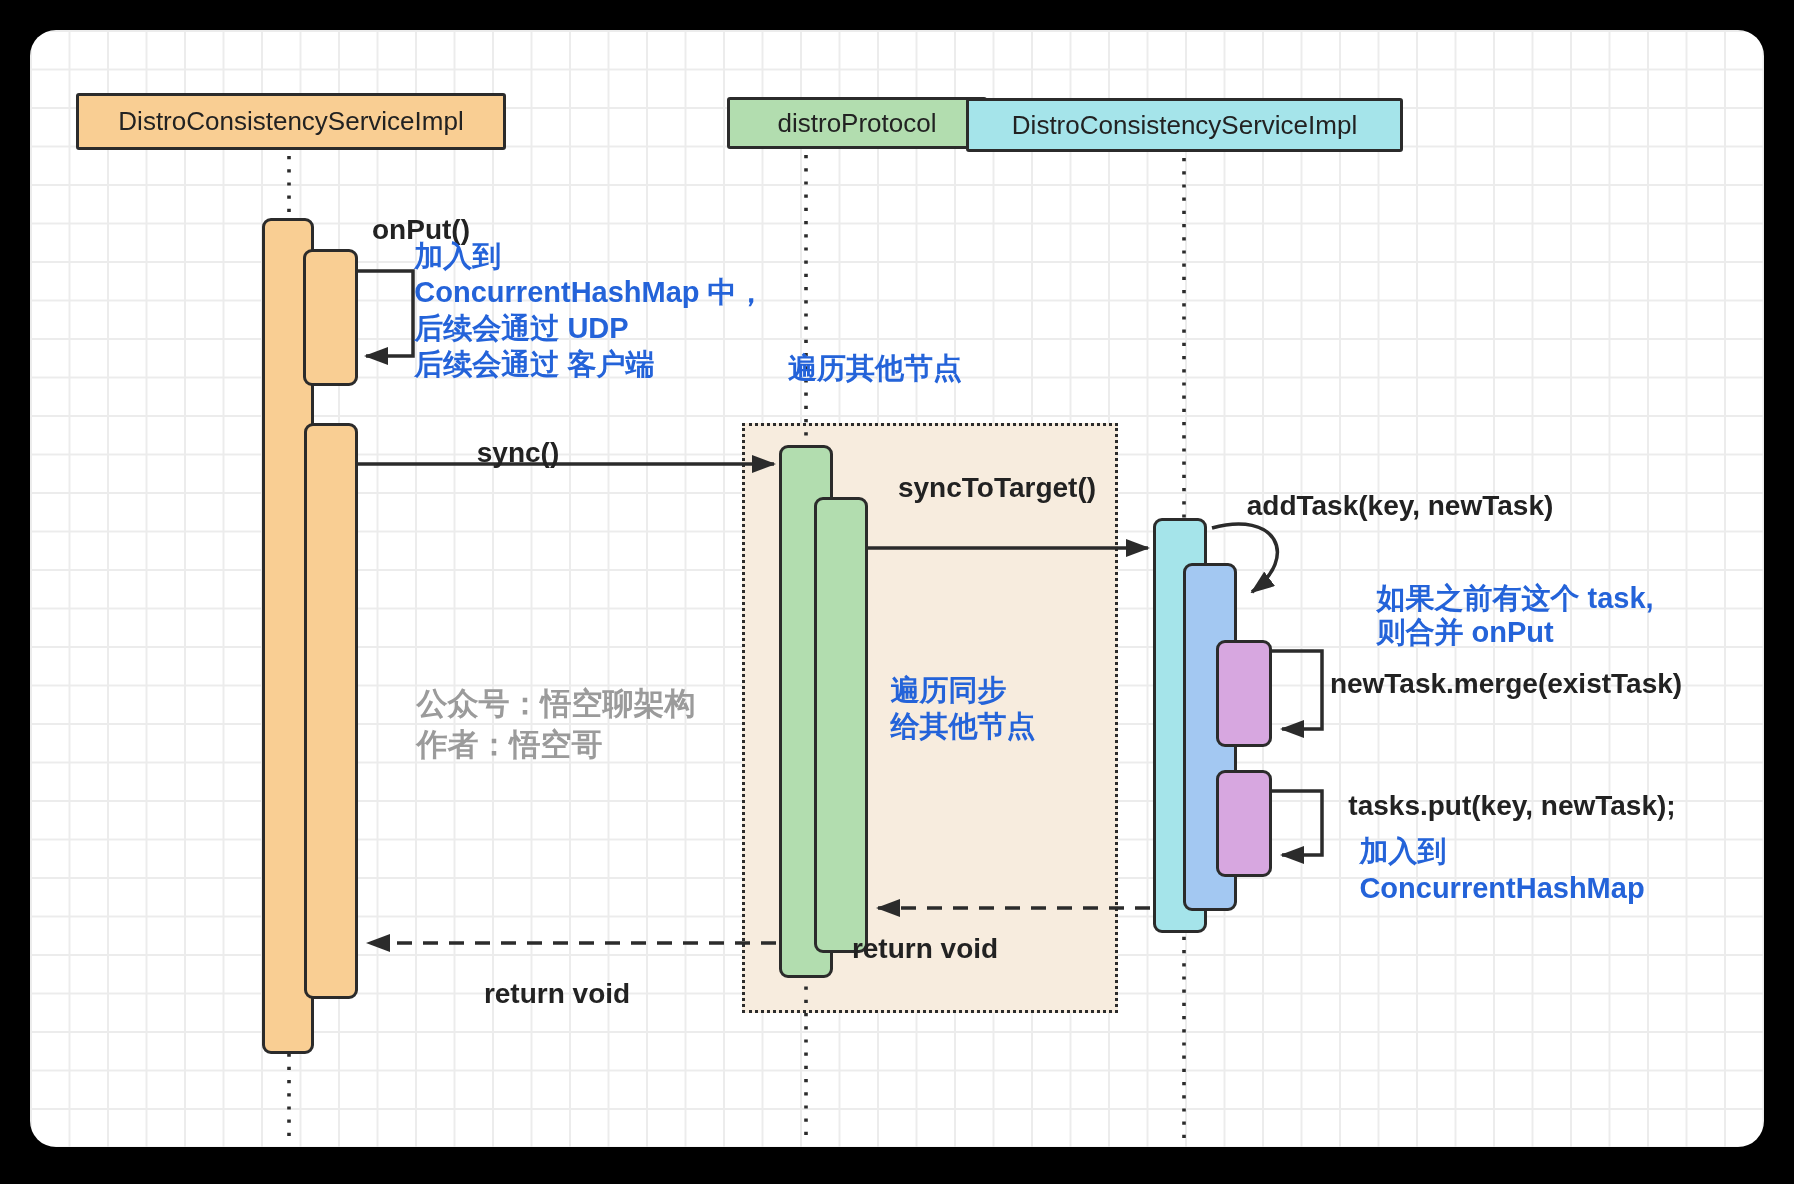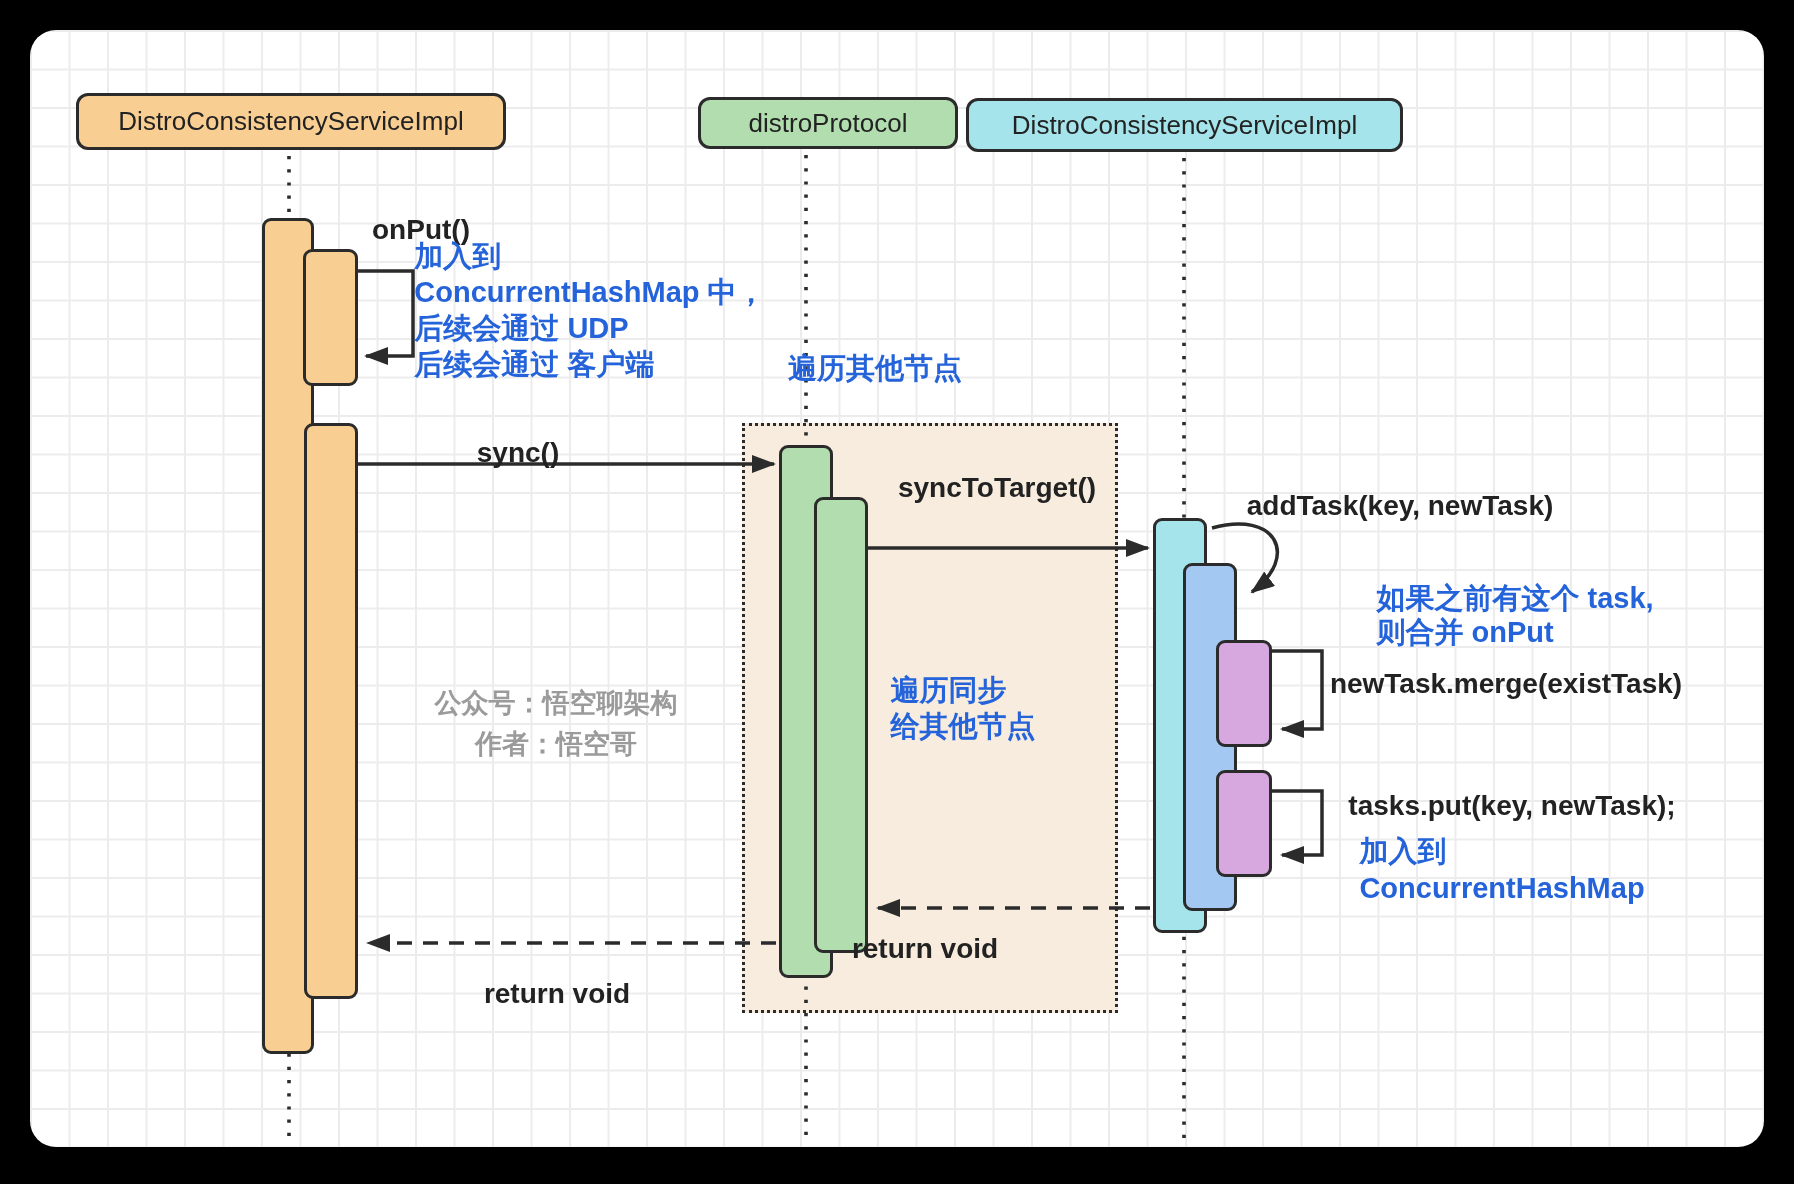--- a/index.html
+++ b/index.html
@@ -13,21 +13,21 @@
     background-color:var(--c-canvas,#fff);
     background-image:
       linear-gradient(to right, var(--c-grid,#ececec) 2px, transparent 2px),
       linear-gradient(to bottom, var(--c-grid,#ececec) 2px, transparent 2px);
     background-size:38.5px 38.5px;
     border-radius:26px;
   }
   
   .head{
     position:absolute;display:flex;align-items:center;justify-content:center;
-    border:3px solid var(--c-stroke,#2b2b2b);border-radius:12px;
+    border:3px solid var(--c-stroke,#2b2b2b);border-radius:3px;
     font-size:26px;font-weight:500;color:var(--c-label_dark,#222);
     box-sizing:border-box;white-space:nowrap;
   }
   
   .act{
     position:absolute;border:3px solid var(--c-stroke,#2b2b2b);
     border-radius:9px;box-sizing:border-box;z-index:3;
   }
   .act-orange{background:var(--c-orange,#F9CE93);}
   .act-green{background:var(--c-green,#B2DDAF);}
@@ -54,38 +54,38 @@
     font-size:28px;font-weight:600;color:var(--c-label_dark,#222);
     white-space:nowrap;z-index:5;
   }
   .note{
     position:absolute;transform:translateX(-50%);
     font-size:29px;font-weight:700;color:var(--c-note_blue,#2463D9);
     text-align:left;white-space:nowrap;z-index:5;line-height:36px;
   }
   .watermark{
     position:absolute;transform:translateX(-50%);
-    font-size:27px;font-weight:700;color:var(--c-watermark_gray,#9b9b9b);
-    text-align:center;white-space:nowrap;z-index:5;line-height:41px;
+    font-size:31px;font-weight:700;color:var(--c-watermark_gray,#9b9b9b);
+    white-space:nowrap;z-index:5;line-height:41px;
   }
 </style>
 </head>
 <body>
 
 <div id="canvas">
 
   
 </div>
 
 <div id="loop-frame" style="left:742px;top:423px;"></div>
 
 <div class="head" style="left:76px;top:93px;width:430px;height:57px;background:var(--c-orange,#F9CE93);">
   <span>DistroConsistencyServiceImpl</span>
 </div>
-<div class="head" style="left:698px;top:97px;width:260px;height:52px;background:var(--c-green,#B2DDAF);">
+<div class="head" style="left:727px;top:97px;width:260px;height:52px;background:var(--c-green,#B2DDAF);">
   <span>distroProtocol</span>
 </div>
 <div class="head" style="left:966px;top:98px;width:437px;height:54px;background:var(--c-cyan,#A5E4EA);">
   <span>DistroConsistencyServiceImpl</span>
 </div>
 
 <svg id="lifelines" class="layer">
   <path d="M 289 156 V 1140"></path>
   <path d="M 806 155 V 1140"></path>
   <path d="M 1184 158 V 1140"></path>

